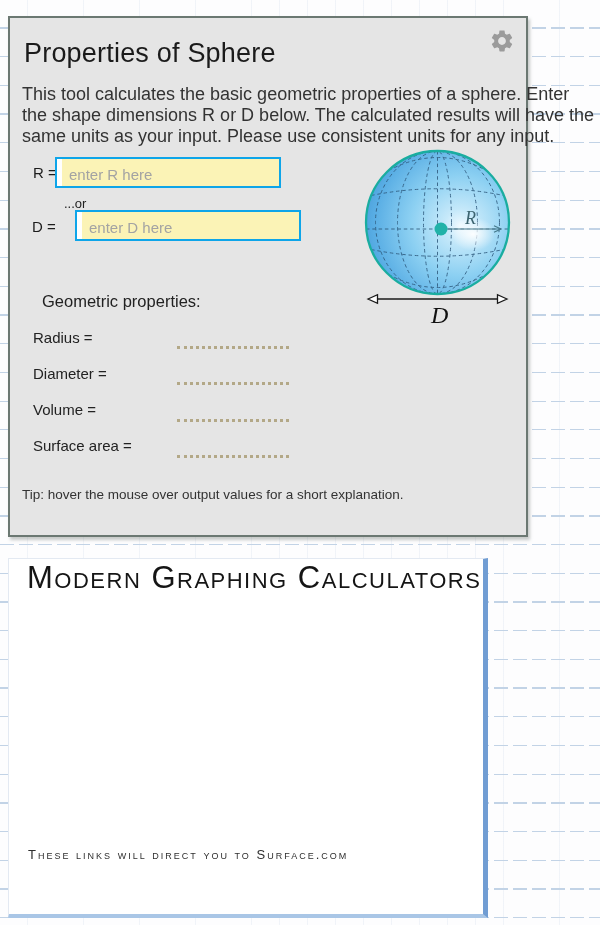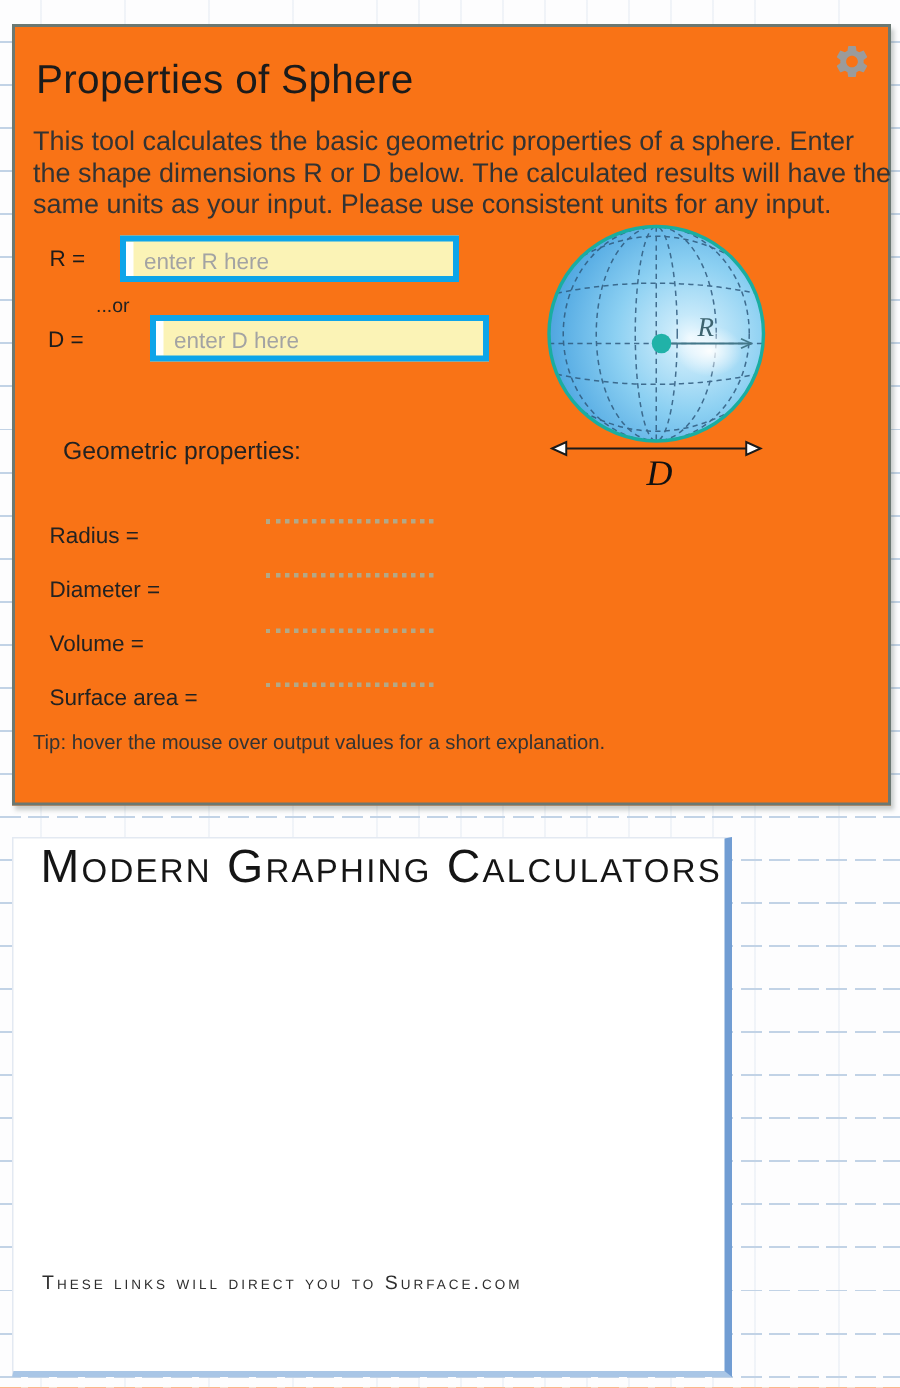--- a/index.html
+++ b/index.html
@@ -10,53 +10,53 @@
     background-color:#fdfdfe;
     overflow:hidden;
     background-image:
       repeating-linear-gradient(90deg, rgba(253,254,254,0) 0 14px, #fdfdfe 14px 19px),
       repeating-linear-gradient(180deg, transparent 0 27.4px, #c2d3e6 27.4px 28.7px),
       repeating-linear-gradient(90deg, transparent 0 27px, rgba(195,210,228,.22) 27px 28px);
   }
 
   
   .calc-card {
-    position:absolute; left:8px; top:16px; width:586px; height:521px;
-    background:#f97316; border:2px solid #6b7872;
+    position:absolute; left:8px; top:16px; width:520px; height:521px;
+    background:#e5e5e5; border:2px solid #6b7872;
     box-shadow:2px 3px 3px rgba(110,120,115,.38);
   }
   .gear { position:absolute; top:10px; right:11px; width:26px; height:26px; cursor:pointer; }
   .gear svg { width:100%; height:100%; fill:#9b9b9b; }
   .calc-title {
     position:absolute; left:14px; top:20px;
     font-size:27px; font-weight:400; color:#1b1b1b; letter-spacing:.2px;
   }
   .calc-desc {
     position:absolute; left:12px; top:66px; width:572px;
     font-size:18px; line-height:21px; color:#333;
   }
   .inp-label { position:absolute; font-size:15px; color:#1c1c1c; }
   .lbl-r { left:23px; top:146px; }
   .lbl-d { left:22px; top:200px; }
   .or-text { position:absolute; left:54px; top:178px; font-size:13px; color:#222; }
   .dim-input {
-    position:absolute; left:70px; width:226px; height:31px;
-    background:#fbf3b6; border:4px solid #0ea5e9;
+    position:absolute; left:45px; width:226px; height:31px;
+    background:#fbf3b6; border:2px solid #0ea5e9;
     box-shadow:inset 5px 0 0 #ffffff;
     padding:3px 8px 0 12px; font-size:15px; color:#444;
     font-family:"Liberation Sans", sans-serif; outline:none;
   }
   .dim-input::placeholder { color:#a3a3a3; opacity:1; }
   .inp-r { top:139px; }
   .inp-d { top:192px;margin-left:20px; }
 
   .sphere-figure { position:absolute; left:353px; top:128px; width:150px; height:186px; }
 
   .geo-heading { position:absolute; left:32px; top:274px; font-size:16.5px; color:#222; }
-  .prop-label { position:absolute; left:23px; font-size:15px; color:#222;margin-top:20px; }
+  .prop-label { position:absolute; left:23px; font-size:15px; color:#222; }
   .prop-dots {
     position:absolute; left:167px; width:112px; height:3px;
     border-bottom:3px dotted #b3a887; cursor:default;
   }
   .tip { position:absolute; left:12px; top:469px; font-size:13.5px; color:#333; }
 
   
   .promo-card {
     position:absolute; left:8px; top:558px; width:480px; height:360px;
     background:#ffffff;

